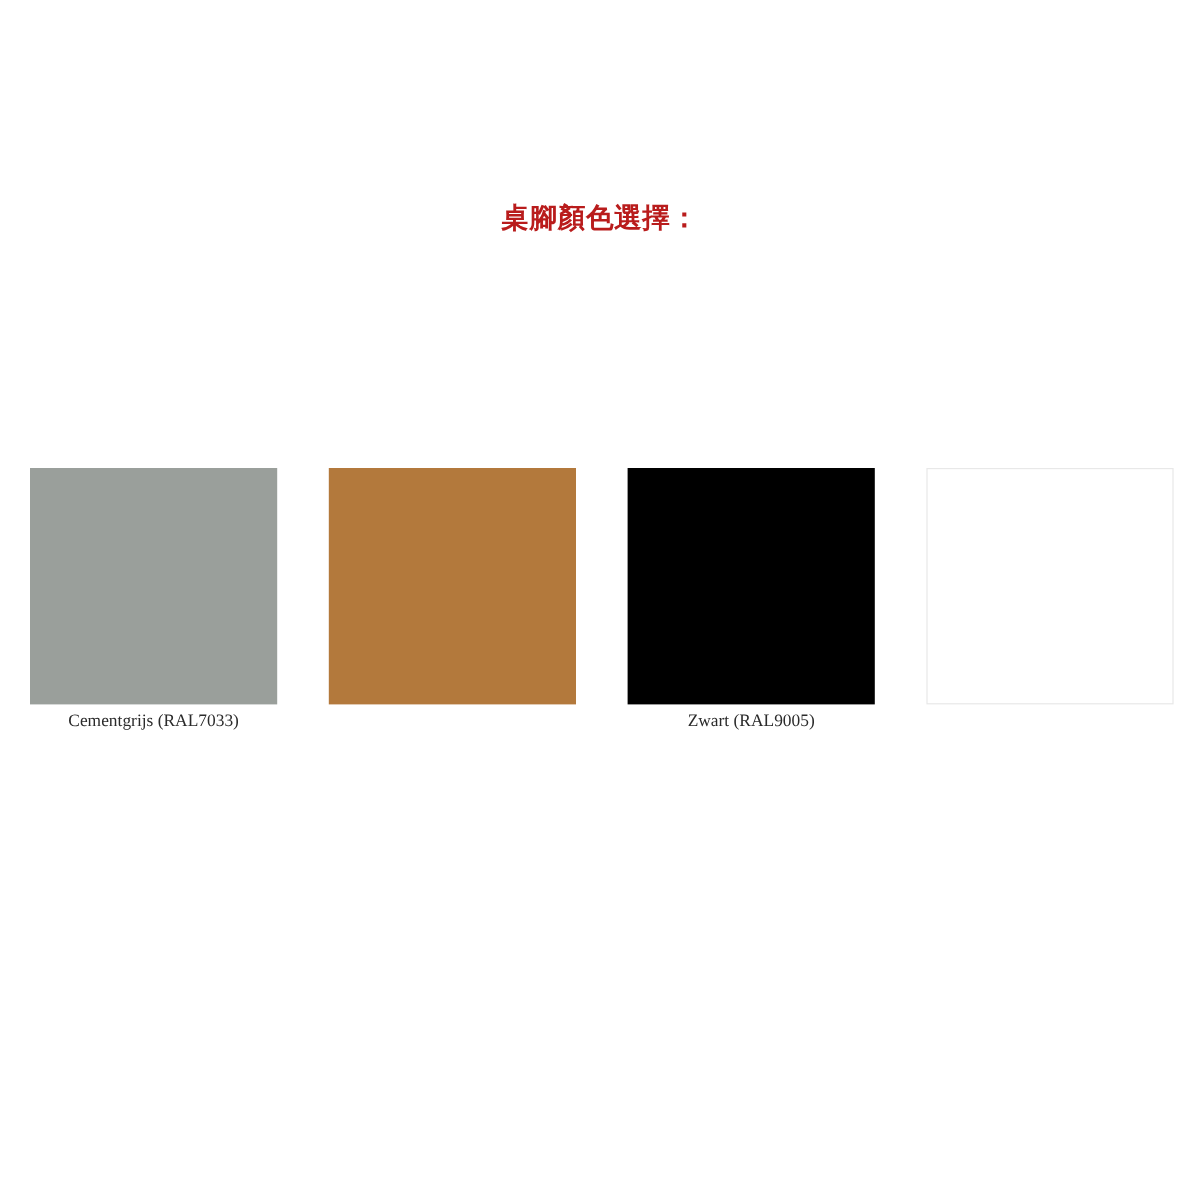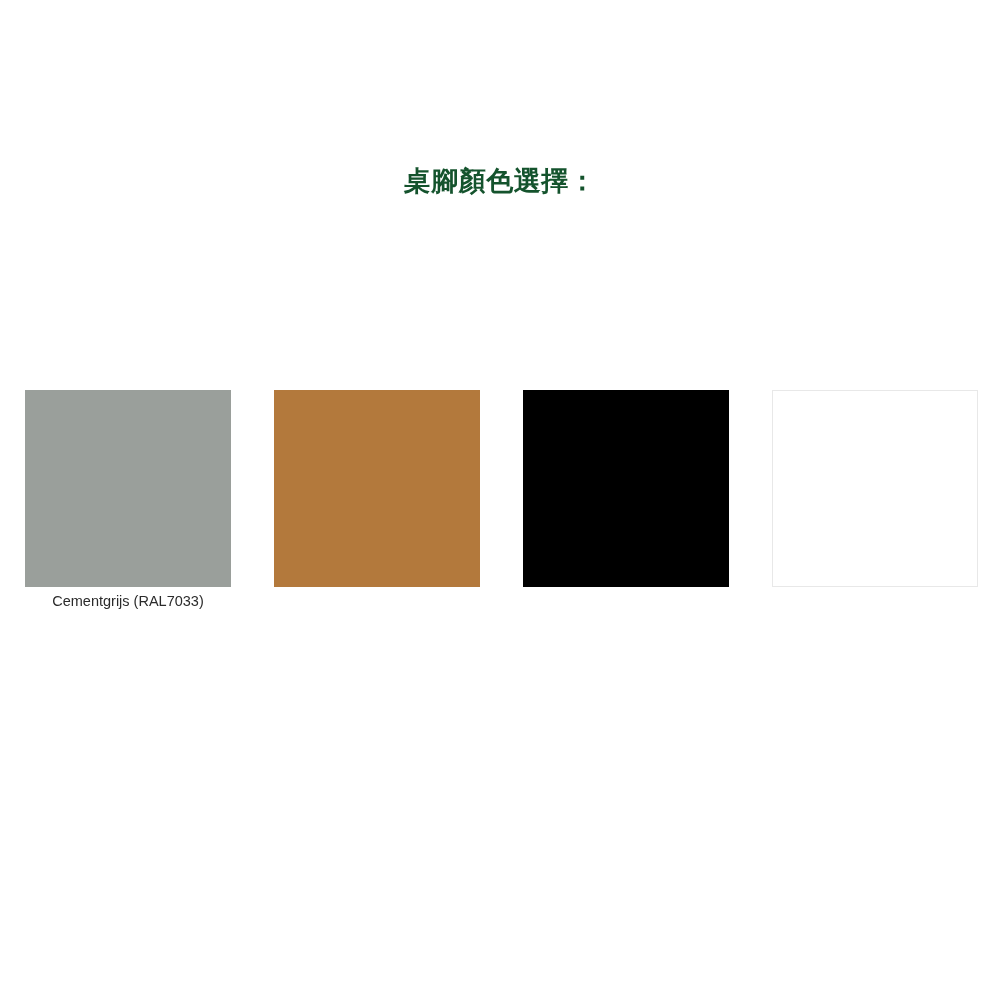--- a/index.html
+++ b/index.html
@@ -24,24 +24,24 @@
     height: 1000px;
   }
 
   
   .heading {
     position: absolute;
     left: 0;
     top: 166px;
     width: 1000px;
     text-align: center;
-    font-size: 27px;
+    font-size: 23px;
     line-height: 30px;
     font-weight: 700;
-    color: #14532d;
+    color: #b91c1c;
     letter-spacing: 0.5px;
     white-space: nowrap;
   }
 
   
   .swatch-grid {
     position: absolute;
     left: 25px;
     top: 390px;
     width: 953px;
@@ -69,20 +69,21 @@
     border: 1px solid #e8e8e8;
   }
 
   .swatch-label {
     margin-top: 4px;
     text-align: center;
     font-size: 14.5px;
     line-height: 21px;
     color: #2b2b2b;
     white-space: nowrap;
+    font-family: Liberation Serif, serif;
   }
 </style>
 </head>
 <body style="background: rgb(255, 255, 255);">
 
 <div class="page">
 
   <div class="heading">桌腳顏色選擇：</div>
 
   <div class="swatch-grid">
@@ -91,20 +92,21 @@
       <div class="swatch-chip" style="background: rgb(154, 159, 155);"></div>
       <div class="swatch-label">Cementgrijs (RAL7033)</div>
     </div>
 
     <div class="swatch-cell">
       <div class="swatch-chip" style="background: rgb(179, 121, 60);"></div>
     </div>
 
     <div class="swatch-cell">
       <div class="swatch-chip" style="background: rgb(0, 0, 0);"></div>
+      <div class="swatch-label">Zwart (RAL9005)</div>
     </div>
 
     <div class="swatch-cell">
       <div class="swatch-chip bordered" style="background: rgb(255, 255, 255); border-color: rgb(232, 232, 232);"></div>
     </div>
 
   </div>
 
 </div>
 

